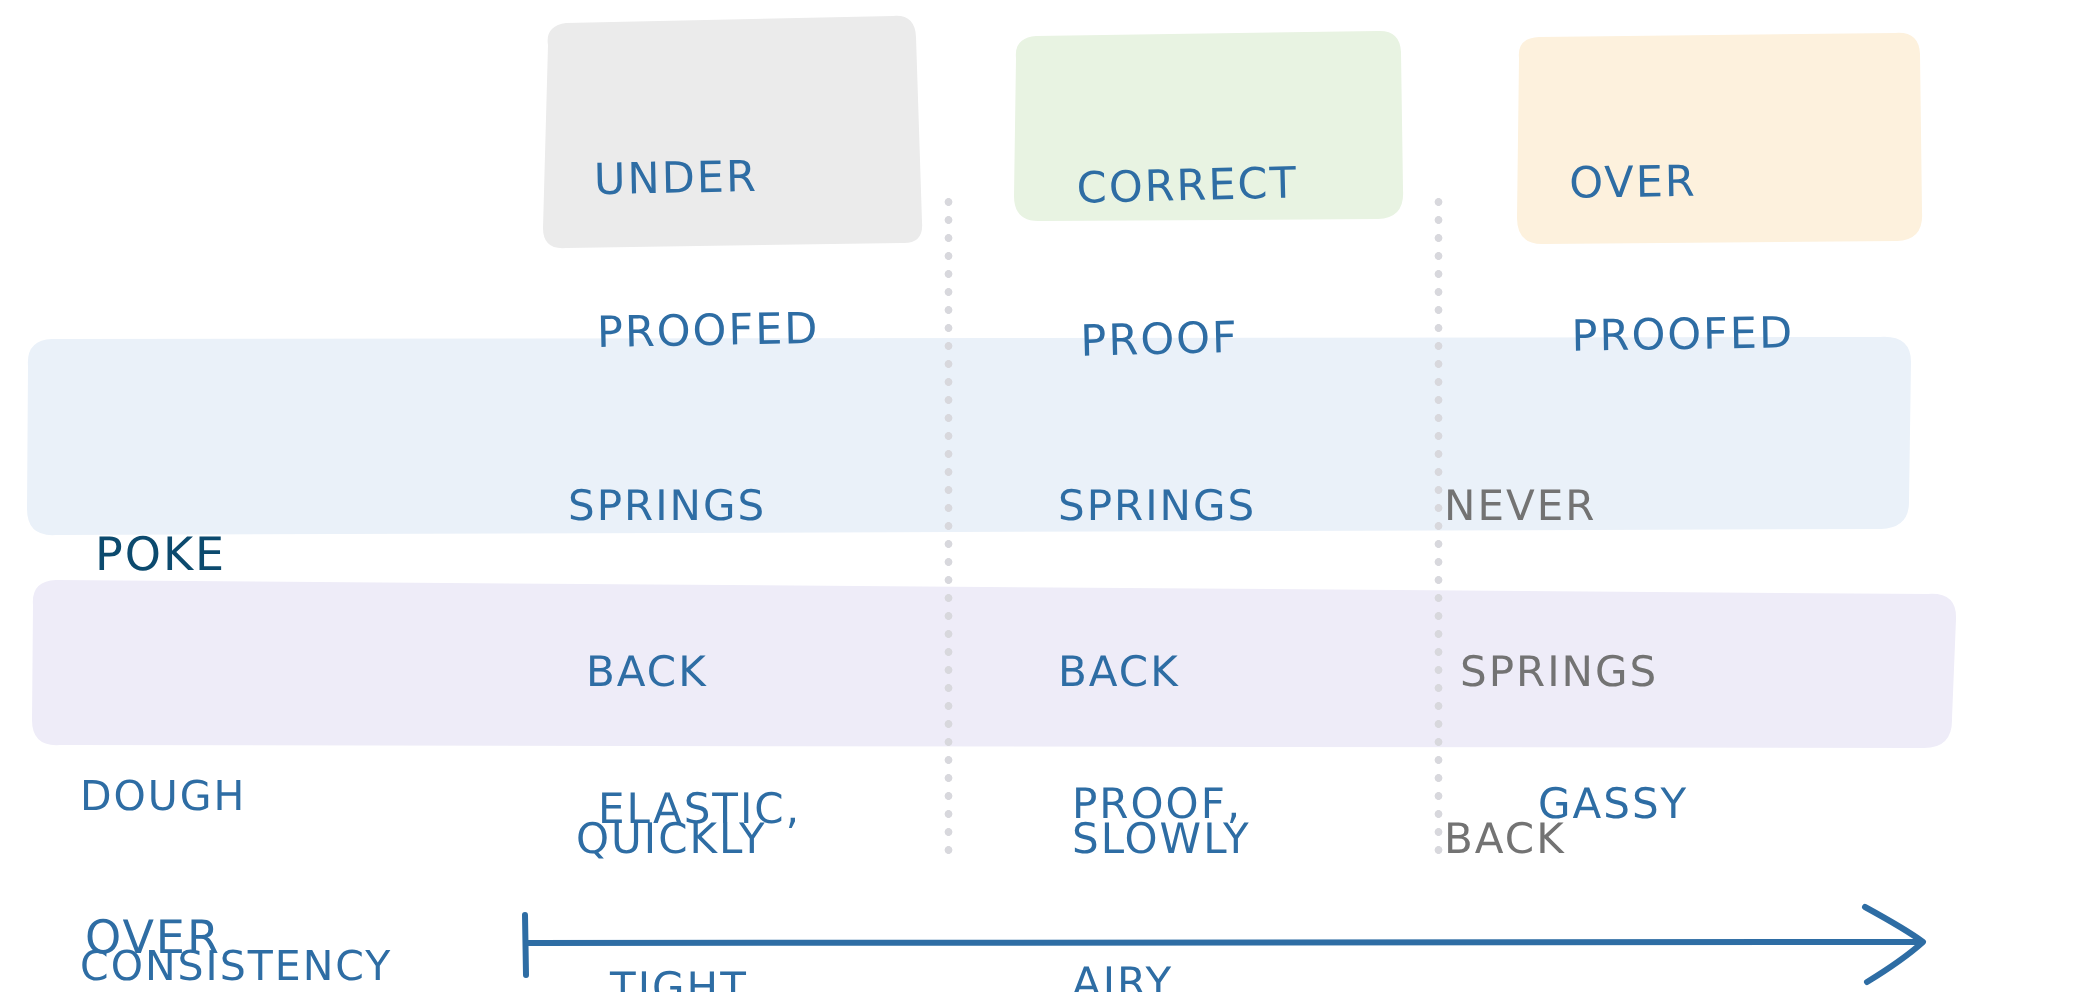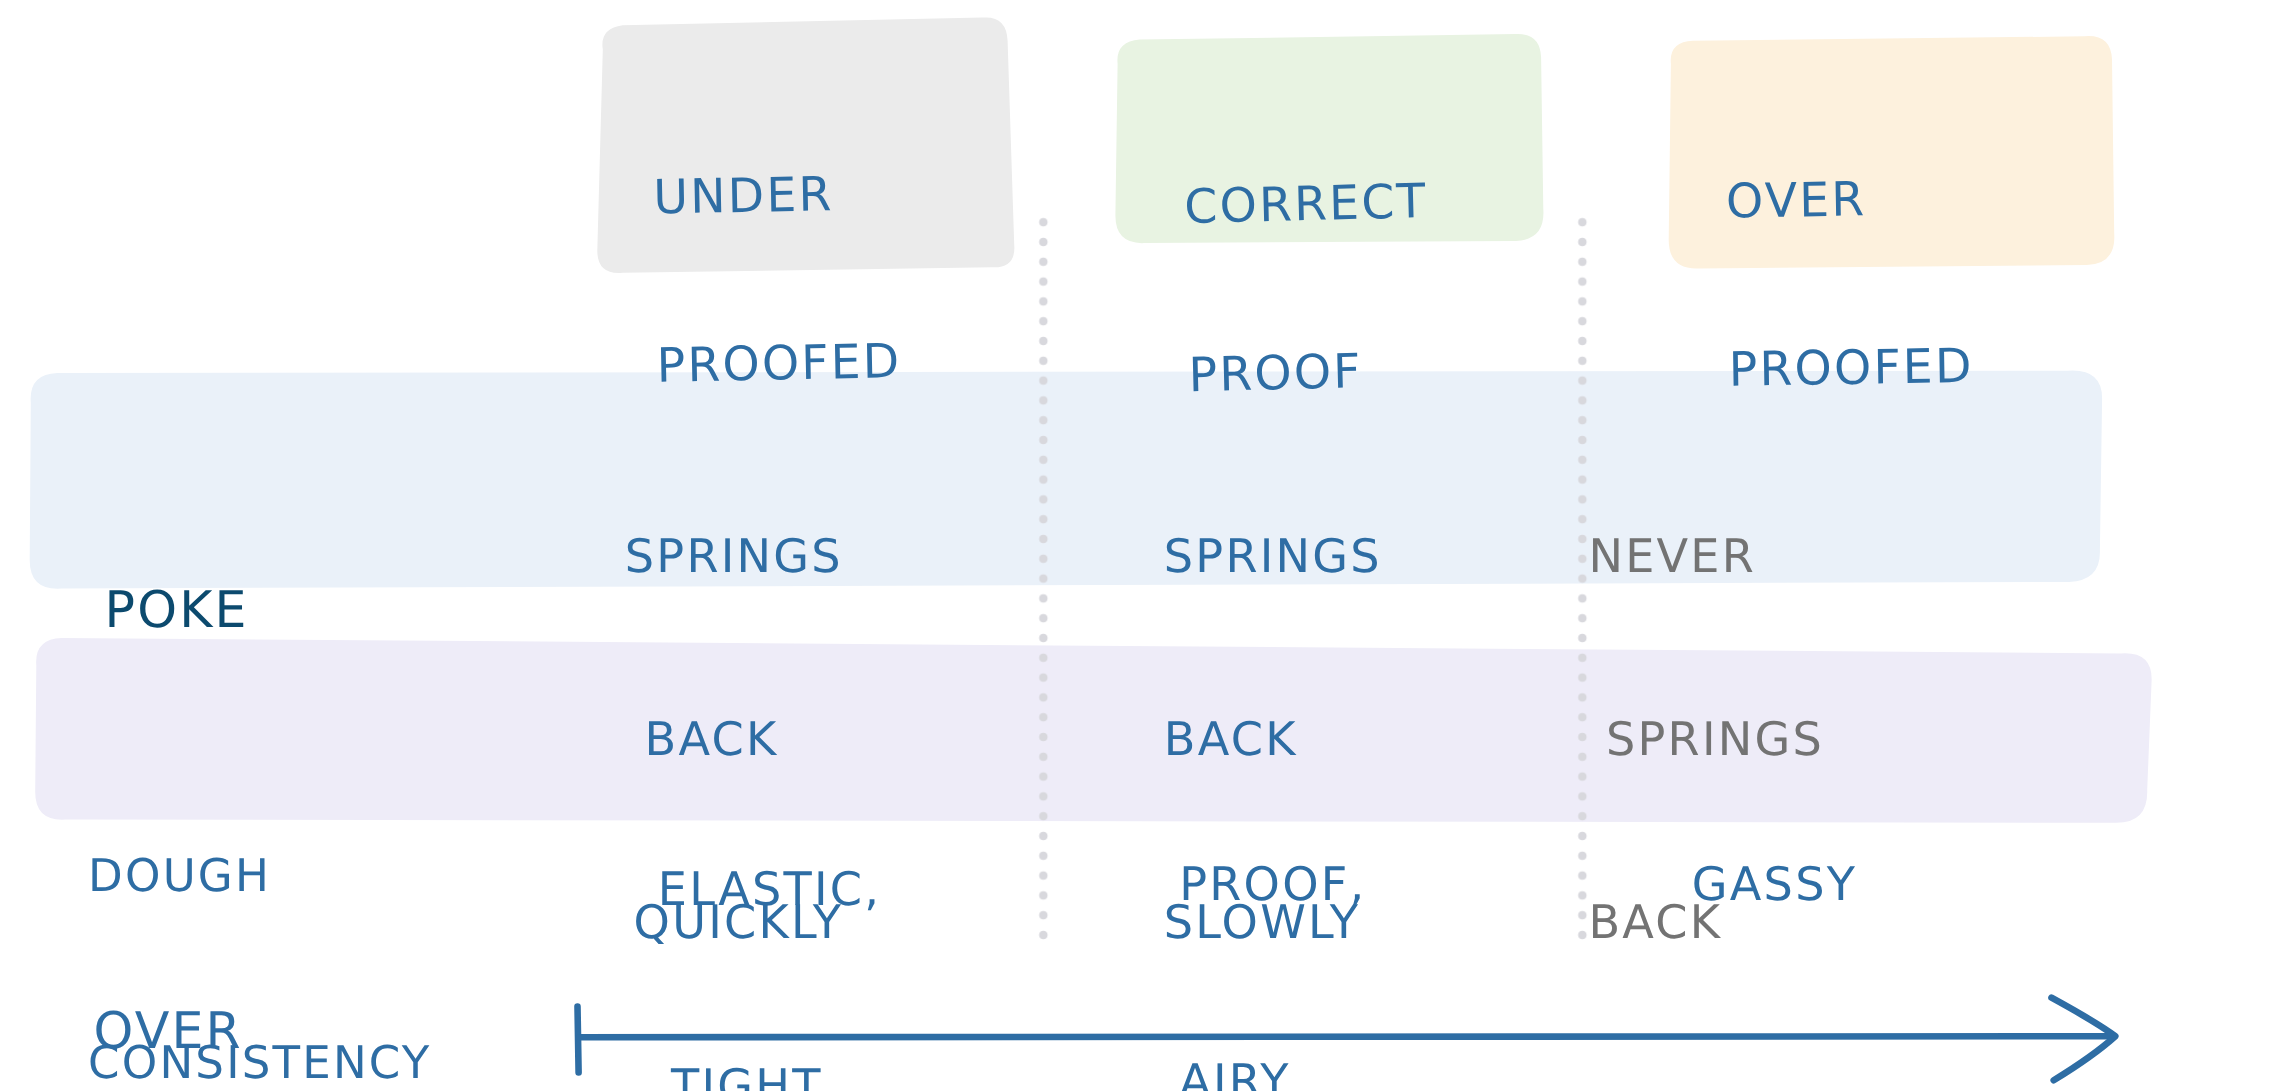--- a/index.html
+++ b/index.html
@@ -100,21 +100,21 @@
 
 <div class="ink cell-text" style="left: 568px; top: 367px; font-size: 42px; line-height: 1.32; color: rgb(46, 109, 164);">
   <div>SPRINGS</div>
   <div style="margin-left:18px;">BACK</div>
   <div style="margin-left:8px;">QUICKLY</div>
 </div>
 
 <div class="ink cell-text" style="left: 1058px; top: 367px; font-size: 42px; line-height: 1.32; color: rgb(46, 109, 164);">
   <div>SPRINGS</div>
   <div>BACK</div>
-  <div style="">SLOWLY</div>
+  <div style="margin-left:14px;">SLOWLY</div>
 </div>
 
 <div class="ink cell-text" style="left: 1444px; top: 367px; font-size: 42px; line-height: 1.32; color: #737373;">
   <div>NEVER</div>
   <div style="margin-left:16px;">SPRINGS</div>
   <div>BACK</div>
 </div>
 
 <div class="ink cell-text" style="left: 80px; top: 655px; font-size: 41px; line-height: 1.38; color: rgb(46, 109, 164);">
   <div>DOUGH</div>

